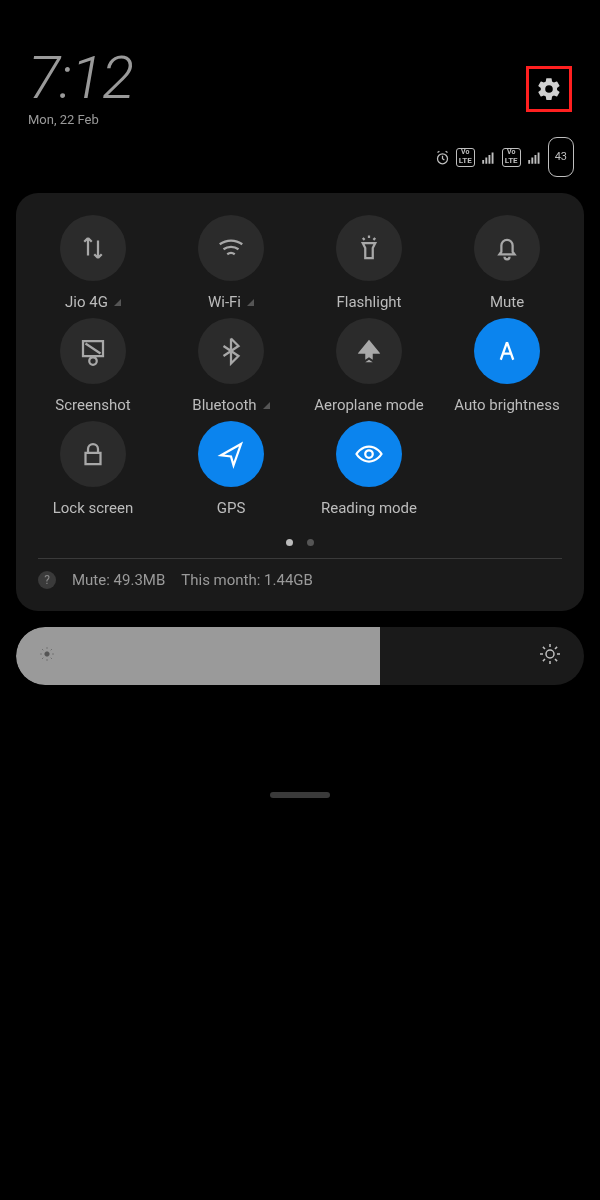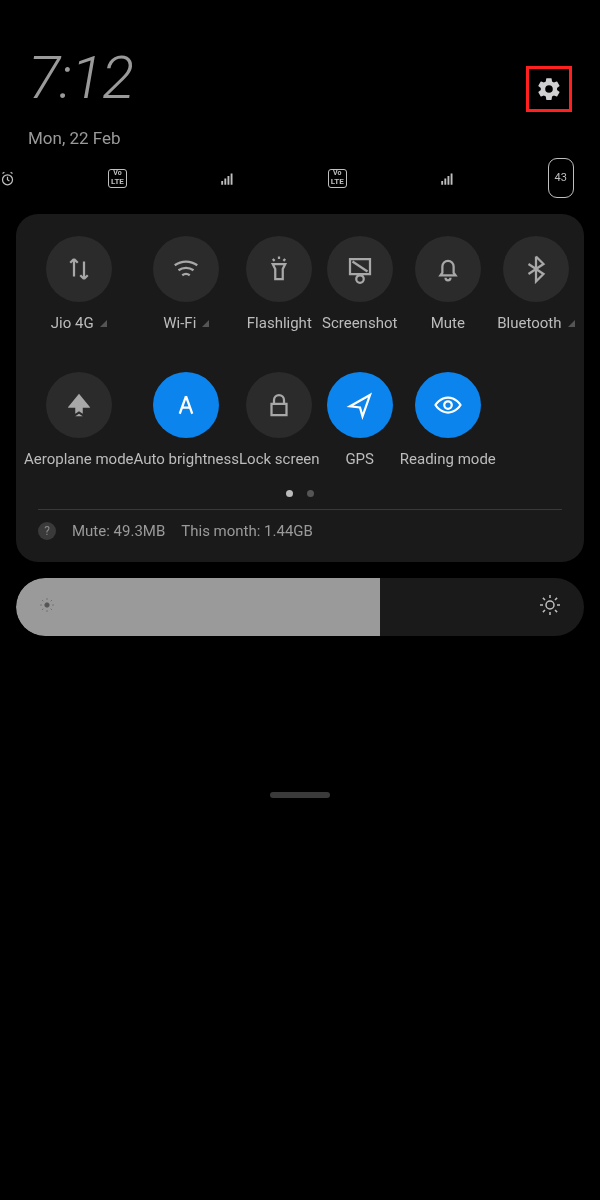--- a/index.html
+++ b/index.html
@@ -2,33 +2,33 @@
 <html><head>
 <meta charset="utf-8">
 <style>
   * { box-sizing: border-box; margin: 0; padding: 0; }
   html, body { width: 600px; height: 1200px; background: #000; color: #ccc; font-family: -apple-system, Roboto, "Helvetica Neue", Arial, sans-serif; }
   body { position: relative; }
 
   .header { padding: 48px 28px 0 28px; display: flex; align-items: flex-start; justify-content: space-between; }
   .clock-block { display: flex; flex-direction: column; }
   .clock { font-size: 60px; font-weight: 300; color: #9a9a9a; letter-spacing: -1px; line-height: 1; font-style: italic; }
-  .date { margin-top: 20px; font-size: 17px; color: #9a9a9a; }
+  .date { margin-top: 4px; font-size: 13px; color: #9a9a9a; }
 
   .gear-wrap { margin-top: 18px; width: 46px; height: 46px; border: 3px solid #ff2020; display: flex; align-items: center; justify-content: center; }
   .gear-wrap svg { width: 26px; height: 26px; fill: #d0d0d0; }
 
-  .status-row { display: flex; justify-content: space-between; align-items: center; gap: 6px; padding: 10px 26px 0 0; font-size: 11px; color: #bfbfbf; }
+  .status-row { display: flex; justify-content: flex-end; align-items: center; gap: 6px; padding: 10px 26px 0 0; font-size: 11px; color: #bfbfbf; }
   .status-row svg { fill: #bfbfbf; }
   .volte { border: 1px solid #bfbfbf; border-radius: 3px; padding: 0 2px; font-size: 8px; line-height: 10px; font-weight: 700; text-align: center; }
   .volte span { display:block; font-size:7px; line-height:7px;}
   .battery { border: 1px solid #bfbfbf; border-radius: 9px; padding: 12px 6px; font-size: 11px; line-height: 14px; }
 
   .panel { margin: 16px 16px 0 16px; background: #1a1a1a; border-radius: 22px; padding: 22px 8px 14px 8px; }
-  .grid { display: grid; grid-template-columns: repeat(6, 1fr); row-gap: 40px; }
+  .grid { display: grid; grid-template-columns: repeat(4, 1fr); row-gap: 7px; }
   .tile { display: flex; flex-direction: column; align-items: center; gap: 12px; }
   .circle { width: 66px; height: 66px; border-radius: 50%; background: #2b2b2b; display: flex; align-items: center; justify-content: center; }
   .circle.on { background: #0b84ee; }
   .circle svg { width: 30px; height: 30px; stroke: #a8a8a8; fill: none; stroke-width: 1.8; }
   .circle.on svg { stroke: #fff; }
   .tlabel { font-size: 15px; color: #bcbcbc; display: flex; align-items: center; gap: 6px; white-space: nowrap; }
   .tri { width:0; height:0; border-left:7px solid transparent; border-bottom:7px solid #555; }
 
   .dots { display:flex; justify-content:center; gap:14px; margin:22px 0 12px 0; }
   .dot { width:7px; height:7px; border-radius:50%; background:#555; }
@@ -112,36 +112,36 @@
           </svg>
         </div>
       <div class="tlabel">
           <span>Flashlight</span>
         </div>
     </div>
 
     <div class="tile">
       <div class="circle">
           <svg viewBox="0 0 24 24">
+            <path d="M6 17h12l-1.5-2V10a4.5 4.5 0 0 0-9 0v5zM10 19a2 2 0 0 0 4 0"></path>
+          </svg>
+        </div>
+      <div class="tlabel">
+          <span>Mute</span>
+        </div>
+    </div>
+
+    <div class="tile">
+      <div class="circle">
+          <svg viewBox="0 0 24 24">
             <path d="M4 4h16v12H4z M9 20a3 3 0 1 0 3-3M15 20a3 3 0 1 1-3-3M6 6l12 8"></path>
           </svg>
         </div>
       <div class="tlabel">
           <span>Screenshot</span>
-        </div>
-    </div>
-
-    <div class="tile">
-      <div class="circle">
-          <svg viewBox="0 0 24 24">
-            <path d="M6 17h12l-1.5-2V10a4.5 4.5 0 0 0-9 0v5zM10 19a2 2 0 0 0 4 0"></path>
-          </svg>
-        </div>
-      <div class="tlabel">
-          <span>Mute</span>
         </div>
     </div>
 
     <div class="tile">
       <div class="circle">
           <svg viewBox="0 0 24 24">
             <path d="M12 2v20l6-6-12-8m0 8 12-8-6-6"></path>
           </svg>
         </div>
       <div class="tlabel">

